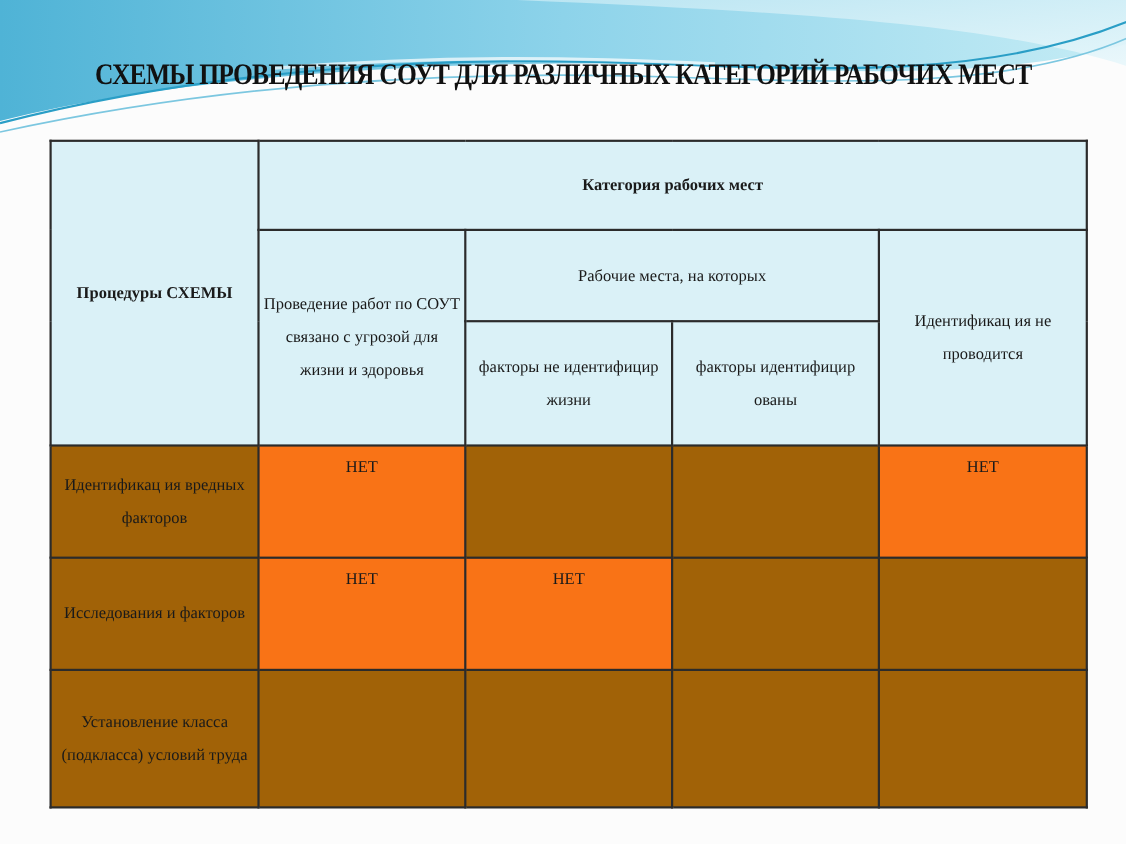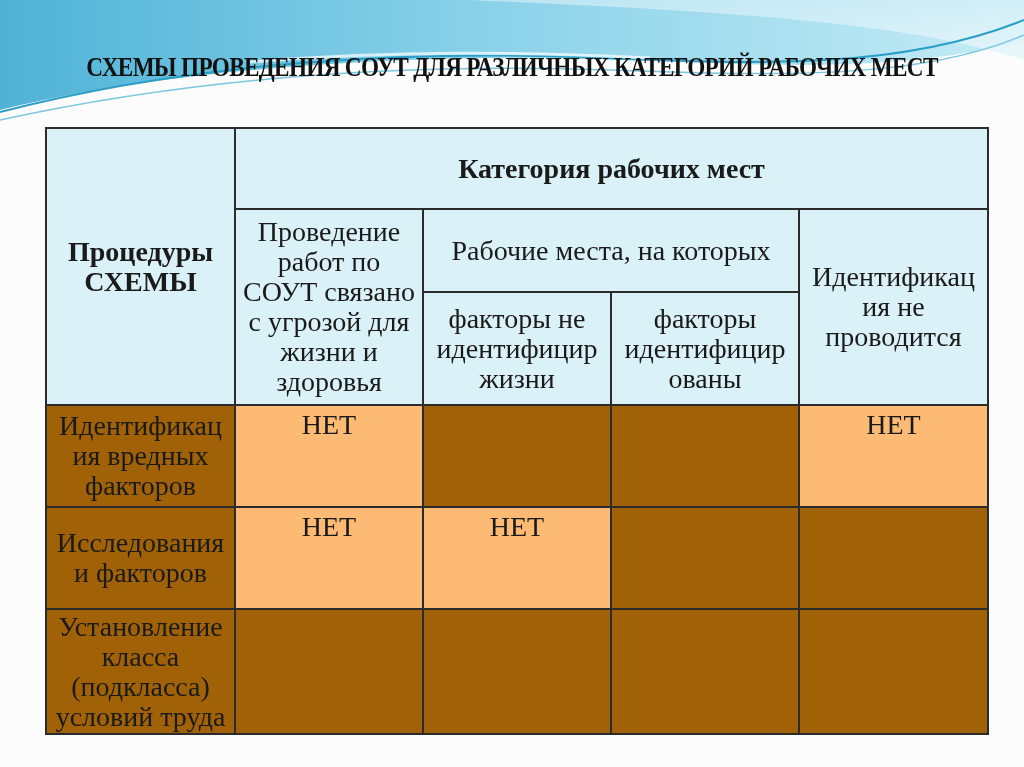--- a/index.html
+++ b/index.html
@@ -14,27 +14,27 @@
     font-family: "Liberation Serif", serif; font-weight: bold;
     font-size: 27px; line-height: 34px; color: #111; letter-spacing: -0.8px;
     transform: scaleX(0.86); transform-origin: center top; z-index: 2;
   }
   table {
     position: absolute; left: 45px; top: 127px; z-index: 3;
     border-collapse: collapse; table-layout: fixed; width: 942px;
   }
   td {
     border: 2px solid #2b2b2b; text-align: center; vertical-align: middle;
-    font-size: 28px; line-height: 30px; color: #1a1a1a; padding: 0 3px;
+    font-size: 15px; line-height: 30px; color: #1a1a1a; padding: 0 3px;
     font-family: "Liberation Serif", serif;
   }
   .hd { background: #daf1f7; }
   .bold { font-weight: bold; }
   .wh { background: #a16207; }
-  .red { background: #fdba74; vertical-align: top; padding-top: 4px; }
+  .red { background: #f97316; vertical-align: top; padding-top: 4px; }
 </style>
 </head>
 <body>
 
 <svg class="banner" viewBox="0 0 1024 130" preserveAspectRatio="none">
   <defs>
     <linearGradient id="g1" x1="0" y1="0" x2="1" y2="0">
       <stop offset="0" stop-color="#4fb3d6"></stop>
       <stop offset="0.5" stop-color="#8dd3ea"></stop>
       <stop offset="1" stop-color="#c5ecf5"></stop>

